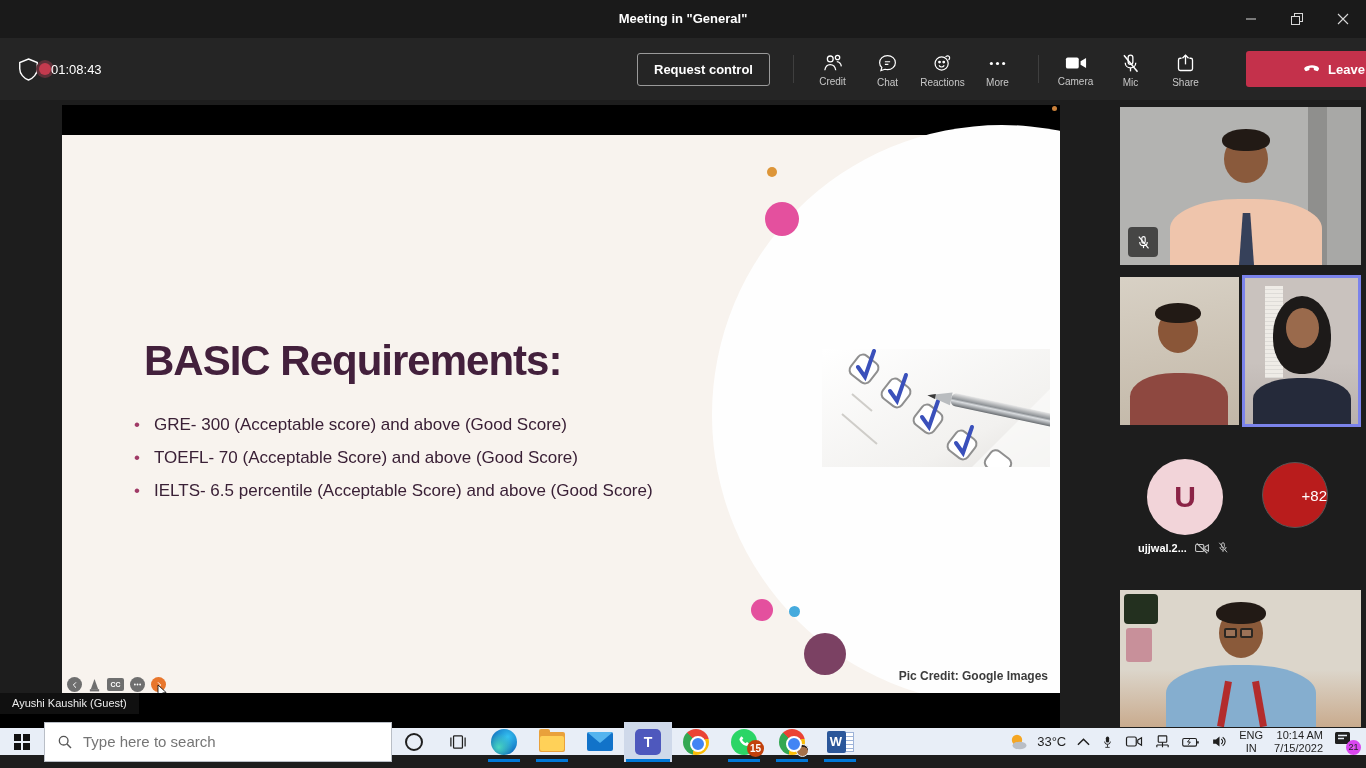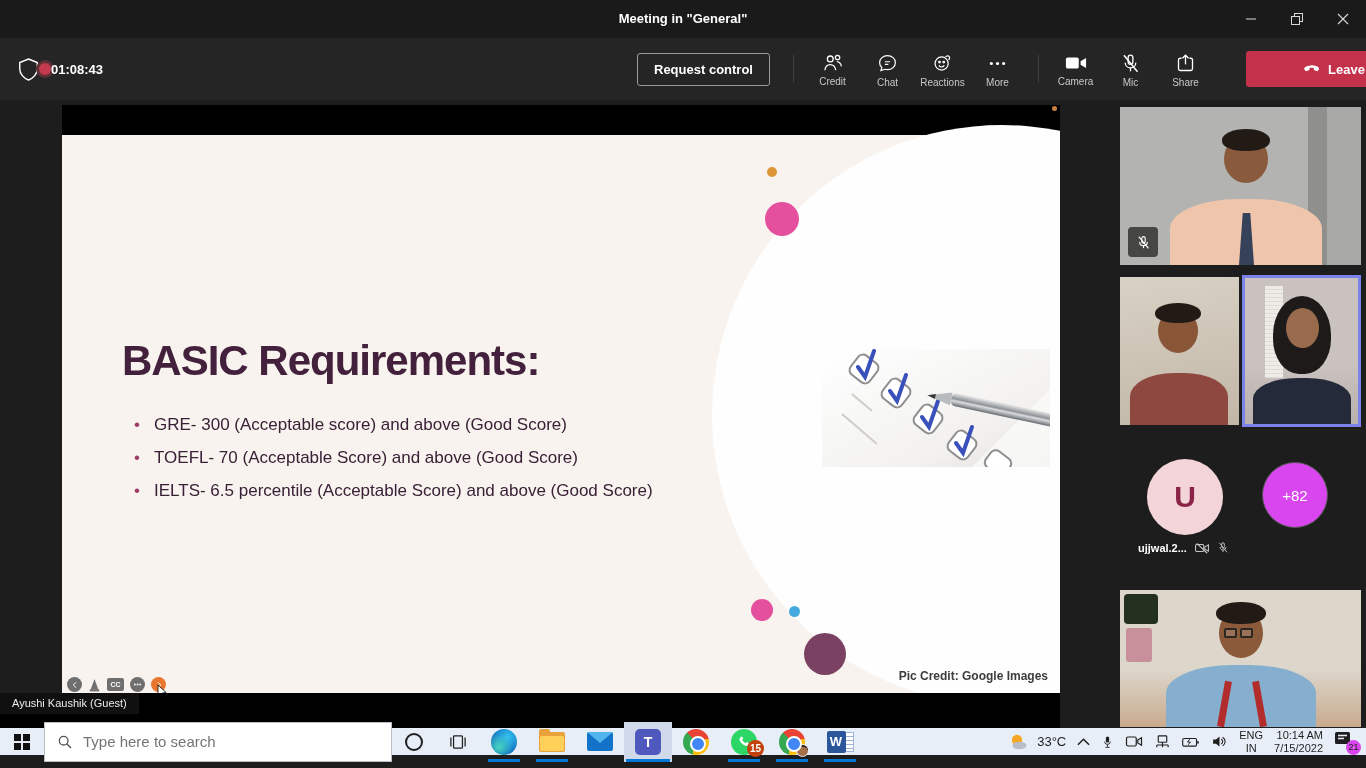--- a/index.html
+++ b/index.html
@@ -9,21 +9,21 @@
   
   .titlebar { position:absolute; top:0; left:0; width:1366px; height:38px; background:#1a1a1a; }
   .titlebar .title { position:absolute; left:0; right:0; top:0; height:38px; line-height:38px;
                      text-align:center; color:#fff; font-size:13px; font-weight:bold; }
   .winbtns { position:absolute; right:0; top:0; height:38px; display:flex; }
   .winbtn { width:46px; height:38px; display:flex; align-items:center; justify-content:center;
             color:#d8d8d8; font-size:14px; }
 
   
   .meetbar { position:absolute; top:38px; left:0; width:1366px; height:62px; background:#252525; }
-  .mb-left { position:absolute; left:18px; top:0; height:62px; display:flex; align-items:center; gap:0;font-weight:bold; }
+  .mb-left { position:absolute; left:18px; top:0; height:62px; display:flex; align-items:center; gap:0; }
   .rec-dot { width:12px; height:12px; border-radius:50%; background:#c43a4e; box-shadow:0 0 0 3px #5d3038; }
   .timer { color:#fff; font-size:13px; }
   .request-btn { position:absolute; left:637px; top:15px; height:33px; padding:0 16px;
                  border:1px solid #9a9a9a; border-radius:3px; background:transparent; color:#fff;
                  font-size:13px; font-weight:bold; line-height:31px; }
   .tb-divider { position:absolute; top:17px; width:1px; height:28px; background:#3f3f3f; }
   .tb-group { position:absolute; top:6px; display:flex; }
   .tb-btn { width:55px; height:52px; display:flex; flex-direction:column; align-items:center;
             justify-content:center; gap:3px; color:#d6d6d6; }
   .tb-btn .lbl { font-size:10px; color:#c8c8c8; white-space:nowrap; }
@@ -47,21 +47,21 @@
   .dot-corner { position:absolute; left:990px; top:1px; width:5px; height:5px; border-radius:50%;
                 background:#c9803a; }
   .slide-body { position:absolute; left:0; top:30px; width:998px; height:558px; }
   .big-circle { position:absolute; left:650px; top:-10px; width:580px; height:580px;
                 border-radius:50%; background:#fefefe; }
   .dot-orange { position:absolute; left:705px; top:32px; width:10px; height:10px; border-radius:50%; background:#dd9538; }
   .circle-pink-top { position:absolute; left:703px; top:67px; width:34px; height:34px; border-radius:50%; background:#e4509e; }
   .circle-pink-bottom { position:absolute; left:689px; top:464px; width:22px; height:22px; border-radius:50%; background:#e4509e; }
   .dot-blue { position:absolute; left:727px; top:471px; width:11px; height:11px; border-radius:50%; background:#45aadd; }
   .circle-plum { position:absolute; left:742px; top:498px; width:42px; height:42px; border-radius:50%; background:#7b4163; }
-  .slide-title { position:absolute; left:60px; top:202px; font-size:42px; font-weight:bold;
+  .slide-title { position:absolute; left:82px; top:202px; font-size:42px; font-weight:bold;
                  letter-spacing:-1px; color:#43203c; }
   .bullets { position:absolute; left:72px; top:280px; list-style:none; }
   .bullets li { position:relative; padding-left:20px; margin-bottom:13px; font-size:17px;
                 color:#3a2036; }
   .bullets li::before { content:"•"; position:absolute; left:0; top:0; color:#a03a66; font-size:17px; }
   .pic-credit { position:absolute; right:12px; top:534px; font-size:12px; font-weight:bold; color:#3c3c3c; }
 
   .checklist { position:absolute; left:760px; top:214px; width:228px; height:118px; }
 
   .pctrl { position:absolute; left:5px; top:572px; display:flex; align-items:center; gap:6px; }
@@ -95,22 +95,22 @@
   .t4-blob1 { position:absolute; left:4px; top:4px; width:34px; height:30px; background:#23301f; border-radius:4px; }
   .t4-blob2 { position:absolute; left:6px; top:38px; width:26px; height:34px; background:#c8909a; border-radius:3px; }
   .lanyard { position:absolute; width:7px; height:46px; background:#b32c2c; }
 
   .avatar { position:absolute; left:1147px; top:359px; width:76px; height:76px; border-radius:50%;
             background:#f2d4d9; display:flex; align-items:center; justify-content:center;
             color:#8b2346; font-size:30px; font-weight:bold; }
   .avatar-row { position:absolute; left:1138px; top:441px; display:flex; align-items:center; gap:8px; }
   .avatar-name { color:#fff; font-size:11px; font-weight:bold; }
   .overflow-badge { position:absolute; left:1262px; top:362px; width:66px; height:66px; border-radius:50%;
-            background:#d946ef; border:1px solid #555; display:flex; align-items:center;
-            justify-content:center; color:#fff; font-size:15px; }
+            background:#b91c1c; border:1px solid #555; display:flex; align-items:center;
+            justify-content:flex-end; color:#fff; font-size:15px; }
 
   
   .taskbar { position:absolute; left:0; top:728px; width:1366px; height:27px; background:#e8eef7;
              display:flex; align-items:center; }
   .tb-start { width:44px; height:40px; display:flex; align-items:center; justify-content:center; }
   .winlogo { width:16px; height:16px; display:grid; grid-template-columns:7px 7px; grid-template-rows:7px 7px; gap:2px; }
   .winlogo i { background:#111; display:block; }
   .searchbox { width:348px; height:40px; background:#fff; border:1px solid #b9bec6; display:flex;
                align-items:center; gap:10px; padding:0 12px; }
   .searchbox input { border:none; outline:none; font-size:15px; color:#444; width:260px;

